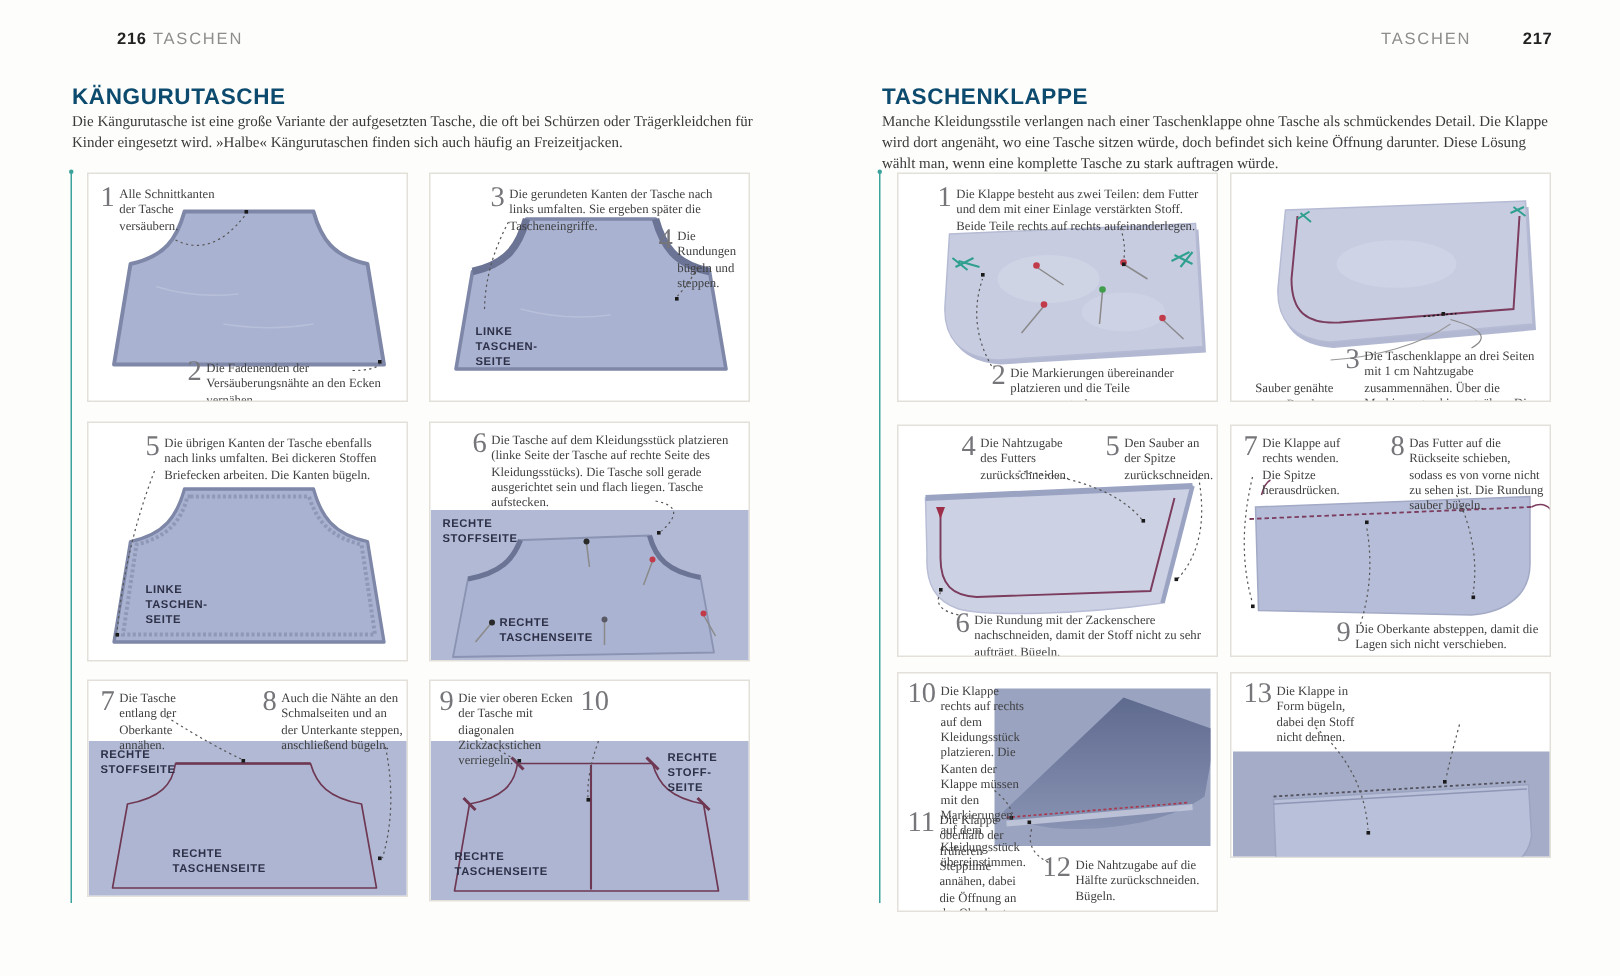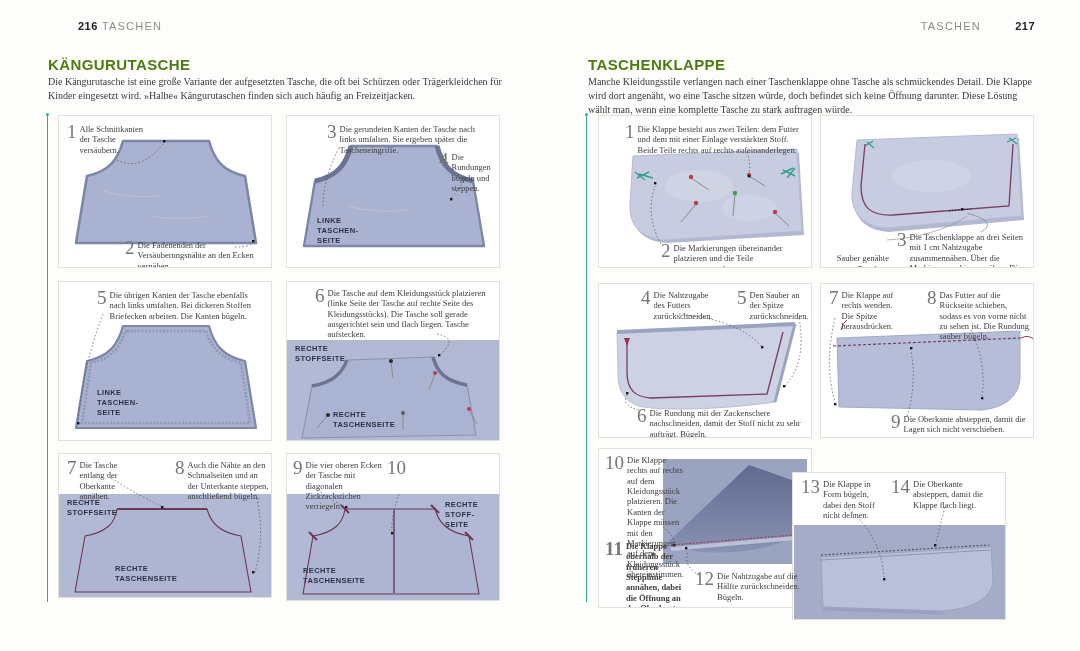--- a/index.html
+++ b/index.html
@@ -2,21 +2,21 @@
 <html><head>
 <meta charset="utf-8">
 <style>
   html,body{margin:0;padding:0;background:#ffffff;}
   #spread{position:relative;width:1080px;height:651px;background:#fdfdfc;overflow:hidden;
           font-family:"Liberation Serif",serif;}
   .hdr{position:absolute;top:20px;font-family:"Liberation Sans",sans-serif;font-size:11px;
        letter-spacing:1.2px;color:#8d8d8a;}
   .hdr b{color:#222;letter-spacing:.5px;margin-left:30px;}
   .title{position:absolute;top:56px;font-family:"Liberation Sans",sans-serif;font-weight:bold;
-         font-size:15px;letter-spacing:.4px;color:#4d7c0f;}
+         font-size:15px;letter-spacing:.4px;color:#0c4a6e;}
   .intro{position:absolute;top:75px;font-size:10px;line-height:1.38;color:#3a3a3b;}
   .rule{position:absolute;top:115px;height:487px;width:1px;background:#3ba39c;}
   .rule::before{content:"";position:absolute;top:-2px;left:-1px;width:3px;height:3px;
                 border-radius:50%;background:#3ba39c;}
   .panel{position:absolute;background:#fff;border:1px solid #e3e0d9;box-sizing:border-box;overflow:hidden;}
   .panel svg{position:absolute;left:0;top:0;}
   .cap{position:absolute;display:flex;align-items:flex-start;gap:3px;font-size:8.5px;
        line-height:1.22;color:#414142;z-index:3;}
   .cap .n{font-size:19px;line-height:15px;color:#75757a;flex:0 0 auto;}
   .cap .t{flex:1;}
@@ -321,31 +321,31 @@
       </g>
       <path d="M64,78 Q74,86 76,94" stroke="#555" stroke-width=".8" fill="none" stroke-dasharray="1.5,2.2"></path>
       <rect x="74" y="95" width="2.4" height="2.4" fill="#1a1a1a"></rect>
       <rect x="86" y="98" width="2.4" height="2.4" fill="#1a1a1a"></rect>
       <path d="M100,126 Q84,118 89,103" stroke="#555" stroke-width=".8" fill="none" stroke-dasharray="1.5,2.2"></path>
     </svg>
     <div class="cap" style="left:6px;top:6px;width:60px;">
       <span class="n">10</span>
       <span class="t">Die Klappe rechts auf rechts auf dem Kleidungsstück platzieren. Die Kanten der Klappe müssen mit den Markierungen auf dem Kleidungsstück übereinstimmen.</span>
     </div>
-    <div class="cap" style="left:6px;top:92px;width:60px;font-weight:bold;">
+    <div class="cap" style="left:6px;top:92px;width:60px;">
       <span class="n">11</span>
       <span class="t">Die Klappe oberhalb der früheren Stepplinie annähen, dabei die Öffnung an der Oberkante zusammenhalten.</span>
     </div>
     <div class="cap" style="left:96px;top:122px;width:112px;">
       <span class="n">12</span>
       <span class="t">Die Nahtzugabe auf die Hälfte zurückschneiden. Bügeln.</span>
     </div>
   </div>
 
-  <div class="panel" style="left:792px;top:448px;width:214px;height:148px;margin-top:24px;">
+  <div class="panel" style="left:820px;top:448px;width:214px;height:124px;">
     <svg width="214" height="160" viewBox="0 0 214 160">
       <defs>
           <clipPath id="clip6">
             <rect x="1" y="52" width="212" height="104"></rect>
           </clipPath>
         </defs>
       <rect x="1" y="52" width="212" height="104" fill="#a4acc7"></rect>
       <g clip-path="url(#clip6)">
         <path d="M28,84 L198,74 L200,108 C198,126 180,136 148,138 L30,134 Z" fill="#b9c0da" stroke="#9ba4c0" stroke-width="1"></path>
         <path d="M30,136 L150,140" stroke="#8d96b4" stroke-width="3" opacity=".5"></path>
@@ -354,19 +354,15 @@
       </g>
       <path d="M56,36 Q88,64 91,104" stroke="#555" stroke-width=".8" fill="none" stroke-dasharray="1.5,2.2"></path>
       <rect x="90" y="105" width="2.4" height="2.4" fill="#1a1a1a"></rect>
       <path d="M152,34 Q146,56 143,70" stroke="#555" stroke-width=".8" fill="none" stroke-dasharray="1.5,2.2"></path>
       <rect x="141" y="71" width="2.4" height="2.4" fill="#1a1a1a"></rect>
     </svg>
     <div class="cap" style="left:8px;top:6px;width:84px;">
       <span class="n">13</span>
       <span class="t">Die Klappe in Form bügeln, dabei den Stoff nicht dehnen.</span>
     </div>
-    <div class="cap" style="left:98px;top:6px;width:108px;">
-      <span class="n">14</span>
-      <span class="t">Die Oberkante absteppen, damit die Klappe flach liegt.</span>
-    </div>
   </div>
 
 </div>
 
 </body></html>

